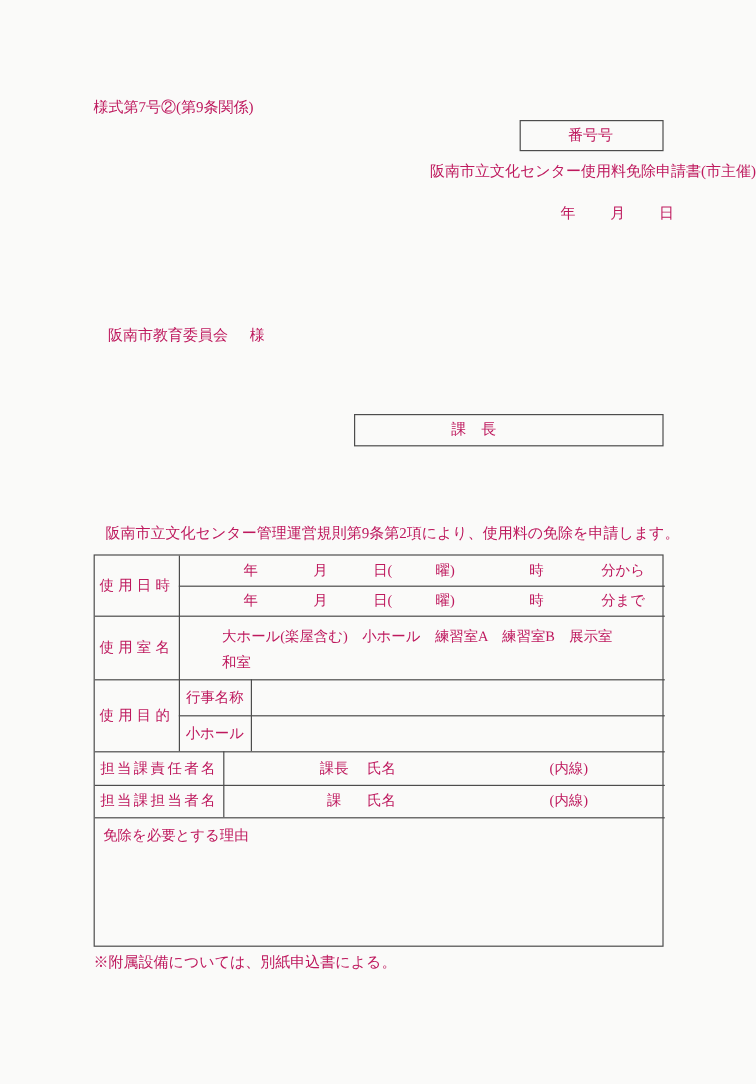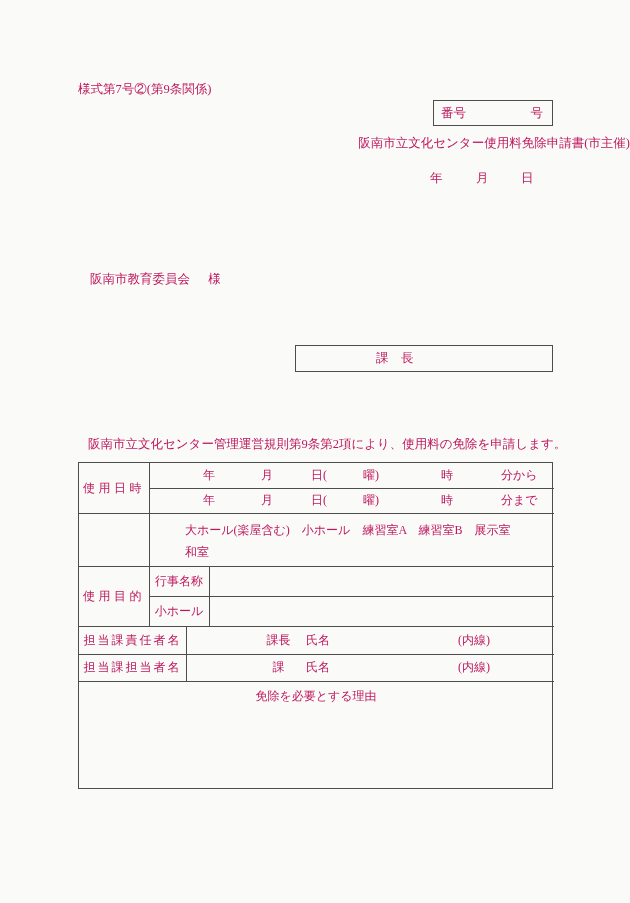--- a/index.html
+++ b/index.html
@@ -15,28 +15,28 @@
     font-size: 12.5px;
     overflow: hidden;
   }
   .abs { position: absolute; }
 
   .form-code { left: 78px; top: 81px; }
 
   .number-box {
     left: 433px; top: 100px; width: 120px; height: 26px;
     border: 1px solid #4d4d4d;
-    display: flex; justify-content: space-between; align-items: center;
+    display: flex; justify-content: center; align-items: center;
     padding: 0 9px 0 7px;
     background: #fafaf9;
   }
 
   .doc-title { left: 0; top: 135px; width: 100%; text-align: right; }
 
-  .date-line { left: 430px; top: 170px; white-space: nowrap; font-family: Liberation Mono, monospace; }
+  .date-line { left: 467px; top: 170px; white-space: nowrap; }
   .date-line .dl-month { margin-left: 26px; }
   .date-line .dl-day { margin-left: 25px; }
 
   .addressee { left: 90px; top: 271px; }
   .addressee .honorific { margin-left: 15px; }
 
   .approval-box {
     left: 295px; top: 345px; width: 258px; height: 27px;
     border: 1px solid #4d4d4d;
     line-height: 25px;
@@ -140,20 +140,21 @@
 
     <div class="cell dt-row" style="left:70px; top:25px; width:405px; height:25px;">
       <span class="dt-y">年</span>
       <span class="dt-m">月</span>
       <span class="dt-d">日(</span>
       <span class="dt-w">曜)</span>
       <span class="dt-h">時</span>
       <span class="dt-mi">分まで</span>
     </div>
 
+    <div class="cell cell-center ls3" style="left:0; top:50px; width:70px; height:53px;">使用室名</div>
     <div class="cell room-value" style="left:70px; top:50px; width:405px; height:53px;padding-left:36px;">
       <div>大ホール(楽屋含む)　小ホール　練習室A　練習室B　展示室</div>
       <div>和室</div>
     </div>
 
     <div class="cell cell-center ls3" style="left:0; top:103px; width:70px; height:60px;">使用目的</div>
     <div class="cell cell-center" style="left:70px; top:103px; width:60px; height:30px;">行事名称</div>
     <div class="cell" style="left:130px; top:103px; width:345px; height:30px;"></div>
     <div class="cell cell-center" style="left:70px; top:133px; width:60px; height:30px;">小ホール</div>
     <div class="cell" style="left:130px; top:133px; width:345px; height:30px;"></div>
@@ -165,20 +166,21 @@
       <span class="p-ext">(内線)</span>
     </div>
 
     <div class="cell cell-center ls2" style="left:0; top:191px; width:107px; height:27px;">担当課担当者名</div>
     <div class="cell person-value" style="left:107px; top:191px; width:368px; height:27px; line-height:27px;">
       <span class="p-role">課</span>
       <span class="p-name">氏名</span>
       <span class="p-ext">(内線)</span>
     </div>
 
-    <div class="cell reason-cell" style="left:0; top:218px; width:475px; height:109px;text-align:center;">
+    <div class="cell reason-cell" style="left:0; top:218px; width:475px; height:109px;">
       <span>免除を必要とする理由</span>
       <span></span>
     </div>
   </div>
 
+  <div class="abs footnote">※附属設備については、別紙申込書による。</div>
 
 </div>
 
 </body></html>

